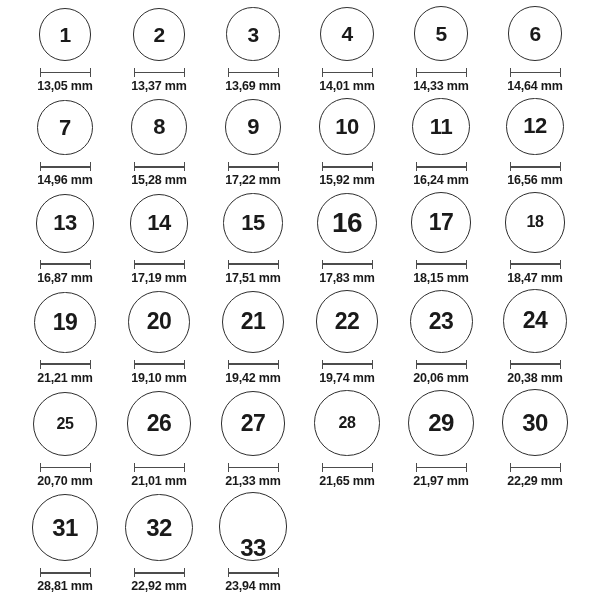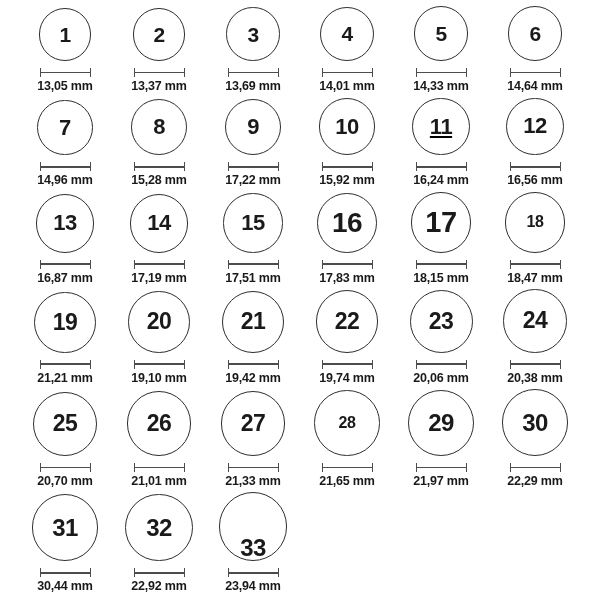--- a/index.html
+++ b/index.html
@@ -155,21 +155,21 @@
 
   <div class="cell">
     <div class="circle" style="width: 56.805px; height: 56.805px; font-size: 22px; text-align: right;">
       <span class="num">10</span>
     </div>
     <div class="ruler"></div>
     <div class="mm">15,92 mm</div>
   </div>
 
   <div class="cell">
-    <div class="circle" style="width: 57.285px; height: 57.285px; font-size: 22px; text-decoration: underline;">
+    <div class="circle" style="width: 57.285px; height: 57.285px; font-size: 22px;">
       <span class="num">11</span>
     </div>
     <div class="ruler"></div>
     <div class="mm">16,24 mm</div>
   </div>
 
   <div class="cell">
     <div class="circle" style="width: 57.765px; height: 57.765px; font-size: 22px;">
       <span class="num">12</span>
     </div>
@@ -204,21 +204,21 @@
 
   <div class="cell">
     <div class="circle" style="width: 59.67px; height: 59.67px; font-size: 28px;">
       <span class="num">16</span>
     </div>
     <div class="ruler"></div>
     <div class="mm">17,83 mm</div>
   </div>
 
   <div class="cell">
-    <div class="circle" style="width: 60.15px; height: 60.15px; font-size: 29px;">
+    <div class="circle" style="width: 60.15px; height: 60.15px; font-size: 23px;">
       <span class="num">17</span>
     </div>
     <div class="ruler"></div>
     <div class="mm">18,15 mm</div>
   </div>
 
   <div class="cell">
     <div class="circle" style="width: 60.63px; height: 60.63px; font-size: 16px;">
       <span class="num">18</span>
     </div>
@@ -270,21 +270,21 @@
   <div class="cell">
     <div class="circle" style="width: 63.495px; height: 63.495px; font-size: 23px;">
       <span class="num">24</span>
     </div>
     <div class="ruler"></div>
     <div class="mm">20,38 mm</div>
   </div>
 </div>
     <div class="row">
   <div class="cell">
-    <div class="circle" style="width: 63.975px; height: 63.975px; font-size: 23px;">
+    <div class="circle" style="width: 63.975px; height: 63.975px; font-size: 16px;">
       <span class="num">25</span>
     </div>
     <div class="ruler"></div>
     <div class="mm">20,70 mm</div>
   </div>
 
   <div class="cell">
     <div class="circle" style="width: 64.44px; height: 64.44px; font-size: 23px;">
       <span class="num">26</span>
     </div>
@@ -323,21 +323,21 @@
     <div class="ruler"></div>
     <div class="mm">22,29 mm</div>
   </div>
 </div>
     <div class="row">
   <div class="cell">
     <div class="circle" style="width: 66.84px; height: 66.84px; font-size: 24px;">
       <span class="num">31</span>
     </div>
     <div class="ruler"></div>
-    <div class="mm">30,44 mm</div>
+    <div class="mm">28,81 mm</div>
   </div>
 
   <div class="cell">
     <div class="circle" style="width: 67.305px; height: 67.305px; font-size: 24px;">
       <span class="num">32</span>
     </div>
     <div class="ruler"></div>
     <div class="mm">22,92 mm</div>
   </div>
 

